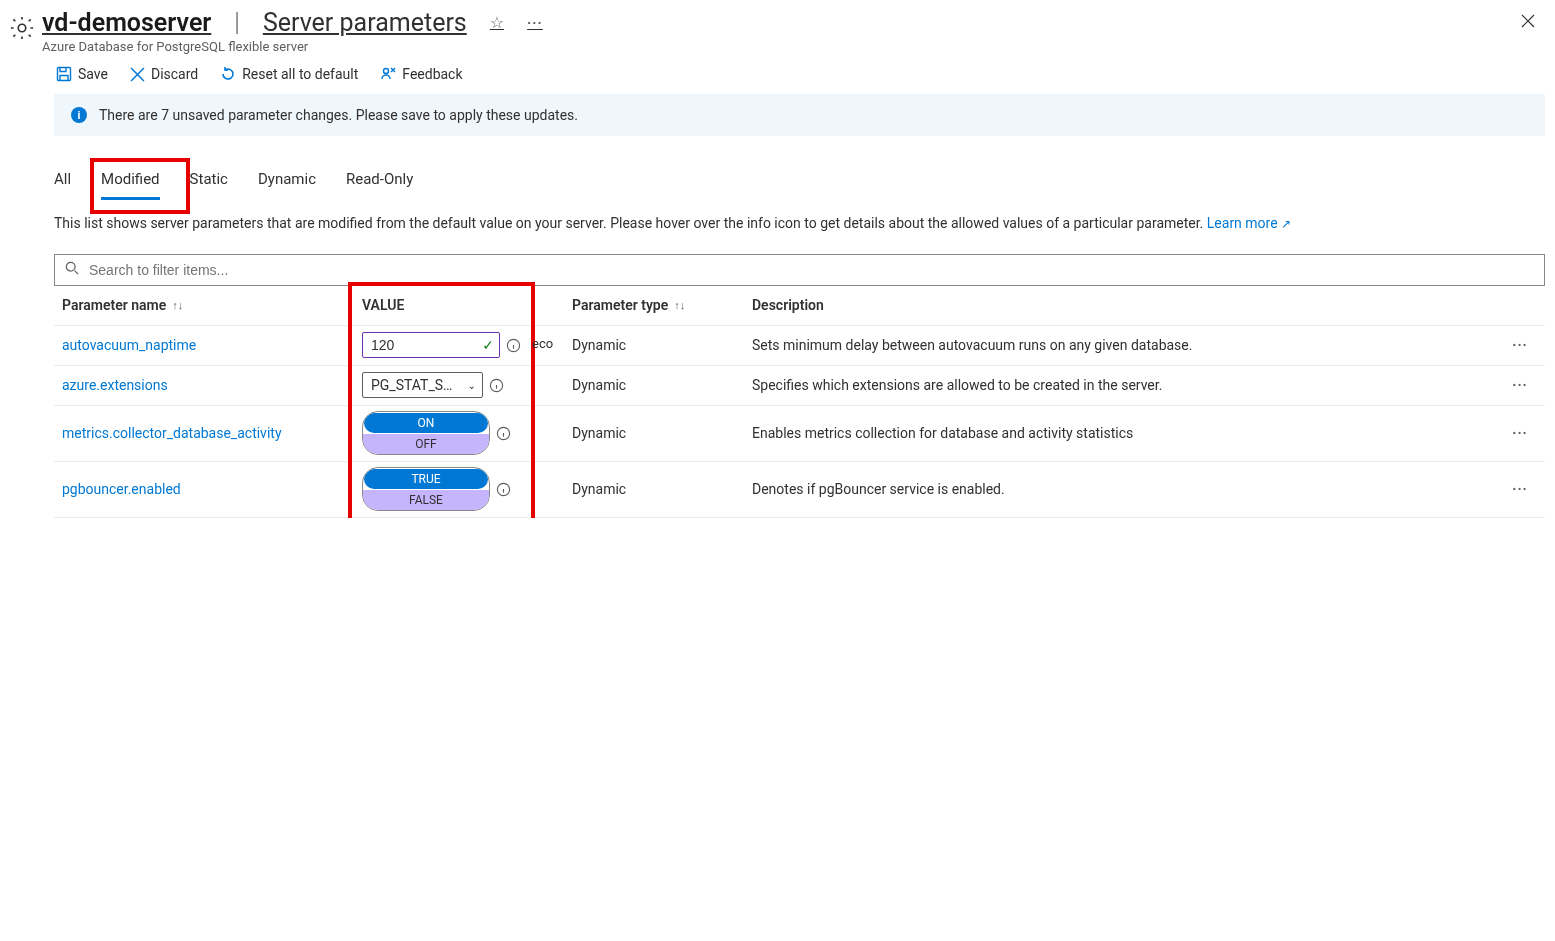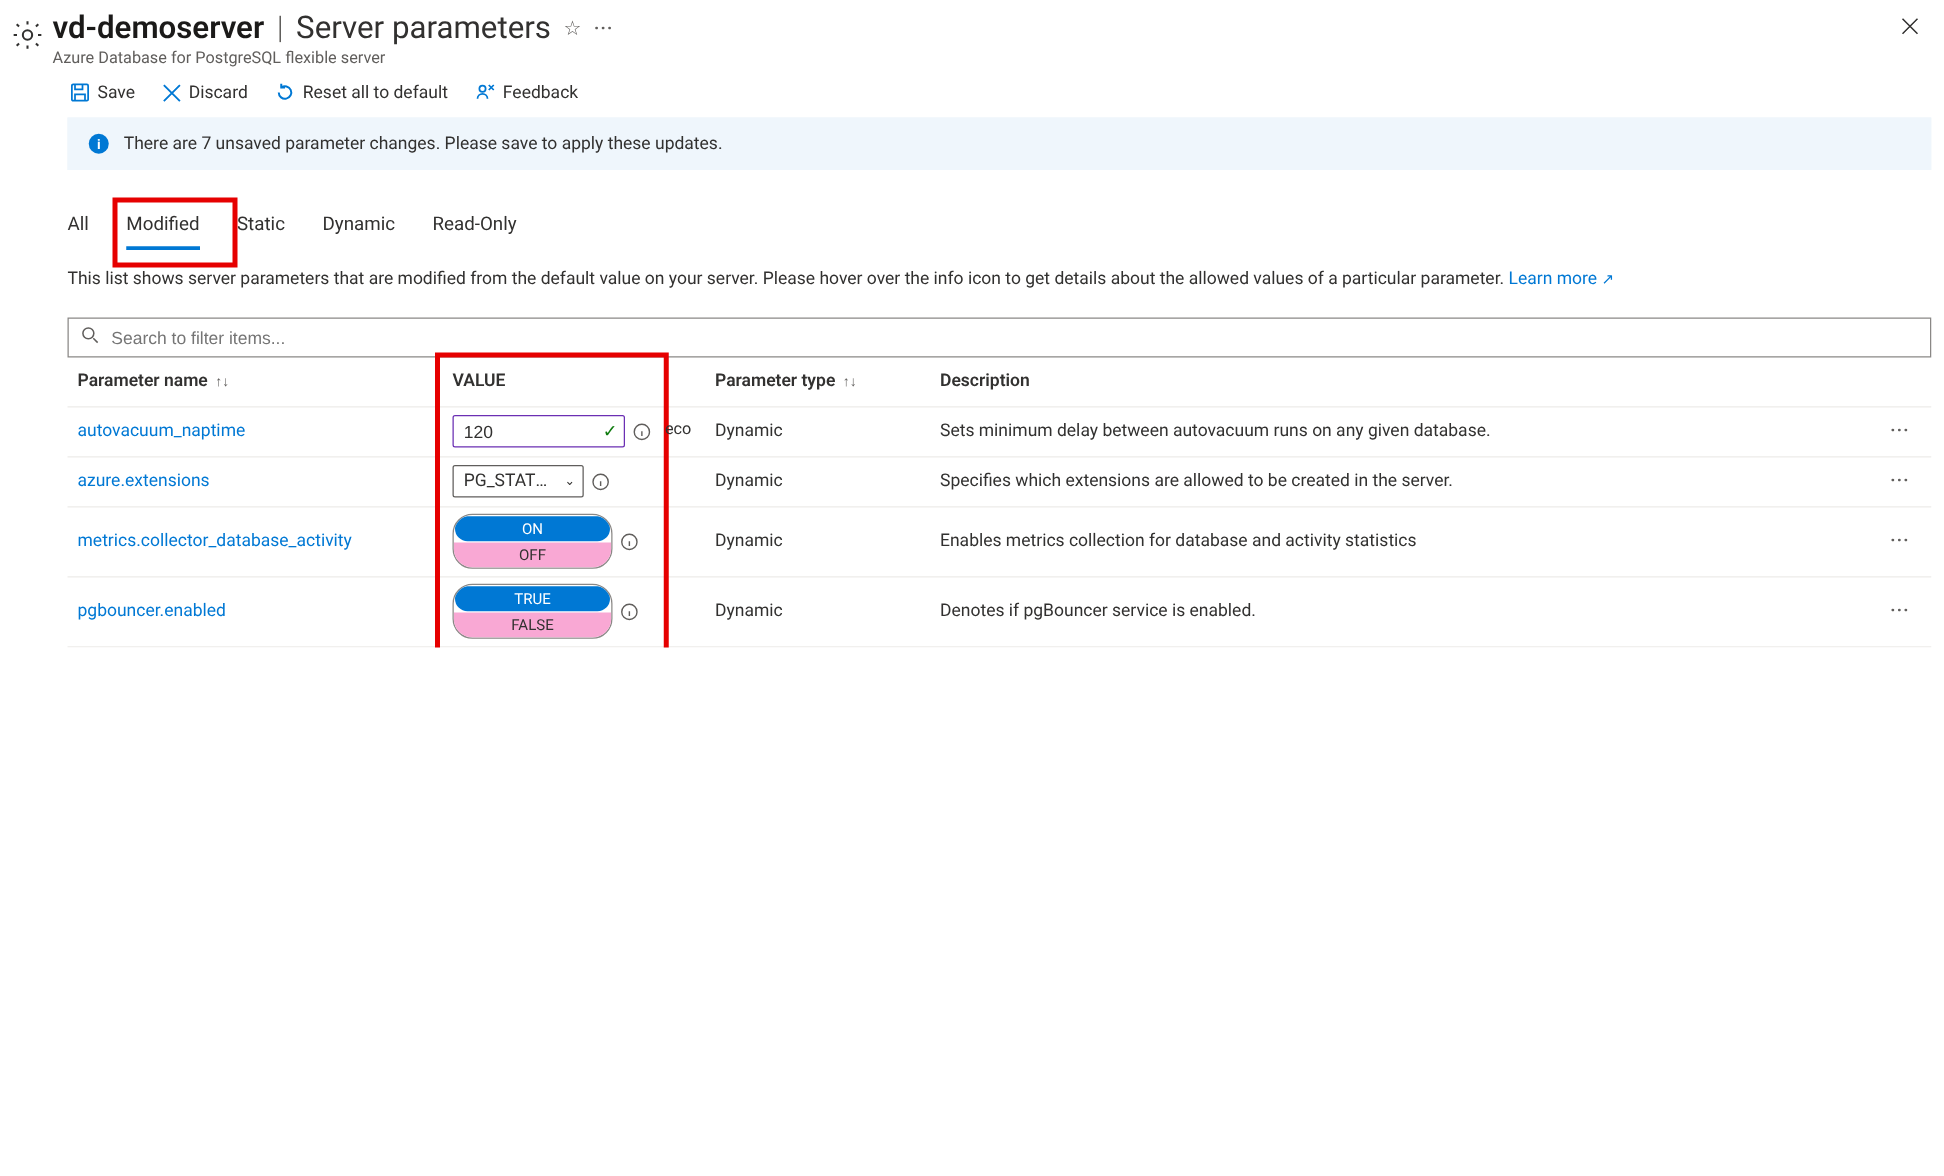--- a/index.html
+++ b/index.html
@@ -17,21 +17,22 @@
     padding: 8px 20px 0 0;
   }
   .gear {
     flex: 0 0 auto;
     margin: 6px 6px 0 0;
   }
   .title-block { flex: 1 1 auto; }
   .title-line {
     display: flex;
     align-items: center;
-    gap: 10px;
+    gap: 23px;
+    text-decoration: underline;
   }
   .title-main {
     font-size: 25px;
     font-weight: 600;
     color: #1b1a19;
   }
   .title-sep {
     font-size: 25px;
     font-weight: 300;
     color: #605e5c;
@@ -162,35 +163,35 @@
   }
   .text-input.purple { border-color:#6b2fb3; }
   .check-ic {
     position:absolute; right:6px; top:50%; transform:translateY(-50%);
     color:#107c10; font-size:14px;
   }
   .info-ic { color:#605e5c; width:15px; height:15px; }
   .dropdown {
     border:1px solid #605e5c; border-radius:2px;
     padding:4px 24px 4px 8px;
-    font-size:14px; width:105px; position:relative;
+    font-size:14px; width:121px; position:relative;
     cursor:pointer; background:#fff;
     white-space:nowrap; overflow:hidden; text-overflow:ellipsis;
   }
   .dropdown .chev {
     position:absolute; right:6px; top:50%; transform:translateY(-50%);
     color:#323130; font-size:10px;
   }
   .pill-toggle {
     border:1px solid #8a8886; border-radius:16px;
     width:128px; overflow:hidden; cursor:pointer;
     display:flex; flex-direction:column;
     font-size:12px; text-align:center;
   }
-  .pill-opt { padding:3px 0; background:#f9a8d4; color:#323130; }
+  .pill-opt { padding:3px 0; background:#c4b5fd; color:#323130; }
   .pill-opt.active {
     background:#0078d4; color:#fff; border-radius:14px; margin:1px;
   }
   .value-highlight {
     top: -4px; left: 294px; width: 187px; height: 248px;
   }
   .overflow-text {
     position:absolute;
     font-size:13px;
     color:#323130;

